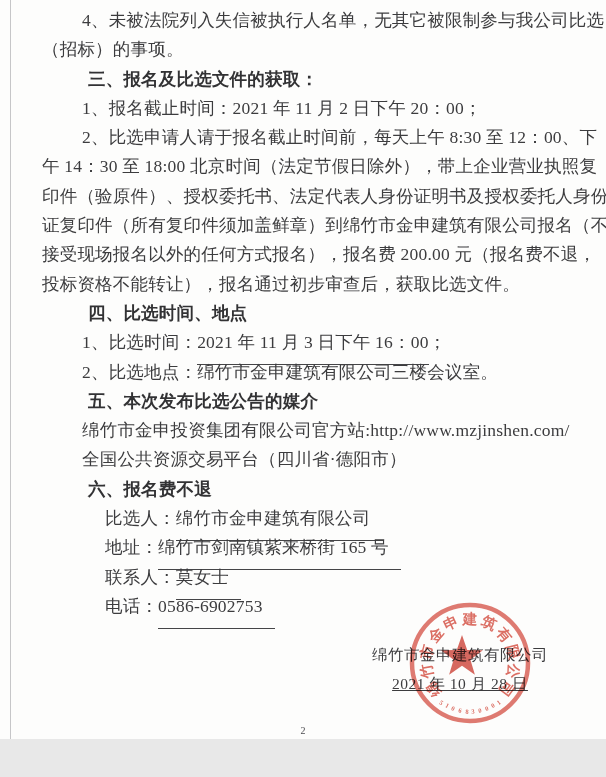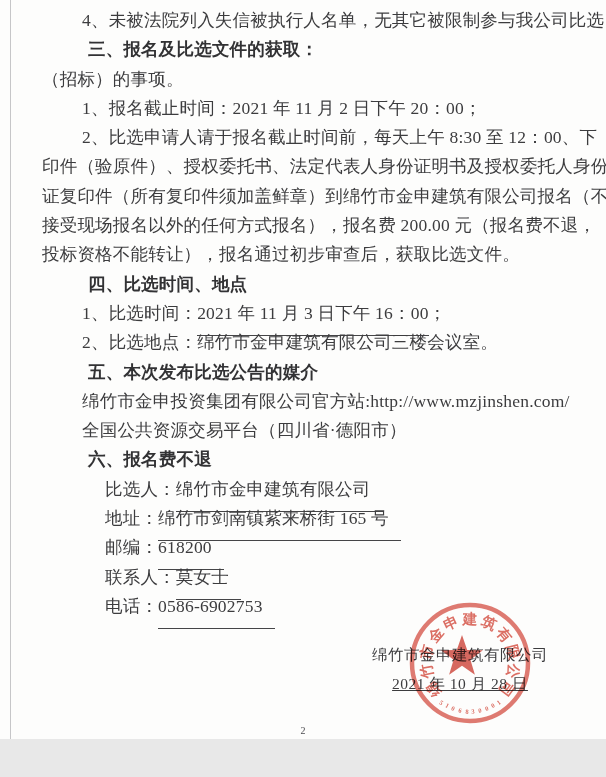--- a/index.html
+++ b/index.html
@@ -49,38 +49,38 @@
 </style>
 </head>
 <body>
 
 <div class="page">
 
   <div class="scan-edge-line"></div>
 
   <div class="doc-body">
       <div class="line indent"><span>4、未被法院列入失信被执行人名单，无其它被限制参与我公司比选</span></div>
+      <div class="line flush"><span>（招标）的事项。</span></div>
       <div class="line heading"><span>三、报名及比选文件的获取：</span></div>
-      <div class="line flush"><span>（招标）的事项。</span></div>
       <div class="line indent"><span>1、报名截止时间：2021 年 11 月 2 日下午 20：00；</span></div>
       <div class="line indent"><span>2、比选申请人请于报名截止时间前，每天上午 8:30 至 12：00、下</span></div>
+      <div class="line flush"><span>午 14：30 至 18:00 北京时间（法定节假日除外），带上企业营业执照复</span></div>
       <div class="line flush"><span>印件（验原件）、授权委托书、法定代表人身份证明书及授权委托人身份</span></div>
       <div class="line flush"><span>证复印件（所有复印件须加盖鲜章）到绵竹市金申建筑有限公司报名（不</span></div>
       <div class="line flush"><span>接受现场报名以外的任何方式报名），报名费 200.00 元（报名费不退，</span></div>
       <div class="line flush"><span>投标资格不能转让），报名通过初步审查后，获取比选文件。</span></div>
       <div class="line heading"><span>四、比选时间、地点</span></div>
       <div class="line indent"><span>1、比选时间：</span><span class="seg-u">2021 年 11 月 3 日下午 16：00</span><span>；</span></div>
       <div class="line indent"><span>2、比选地点：绵竹市金申建筑有限公司三楼会议室。</span></div>
       <div class="line heading"><span>五、本次发布比选公告的媒介</span></div>
       <div class="line indent"><span>绵竹市金申投资集团有限公司官方站:http://www.mzjinshen.com/</span></div>
       <div class="line indent"><span>全国公共资源交易平台（四川省·德阳市）</span></div>
       <div class="line heading"><span>六、报名费不退</span></div>
       <div class="line contact"><span>比选人：</span><span class="seg-u">绵竹市金申建筑有限公司</span></div>
       <div class="line contact"><span>地址：</span><span class="seg-u">绵竹市剑南镇紫来桥街 165 号</span></div>
-      <div class="line contact"><span>邮编：</span><span class="seg-u">618200</span></div>
       <div class="line contact"><span>联系人：</span><span class="seg-u">莫女士</span></div>
       <div class="line contact"><span>电话：</span><span class="seg-u">0586-6902753</span></div>
     </div>
 
   <div class="signature">
     <div class="sig-company">绵竹市金申建筑有限公司</div>
     <div class="sig-date">2021 年 10 月 28 日</div>
   </div>
 
   <div class="seal">

